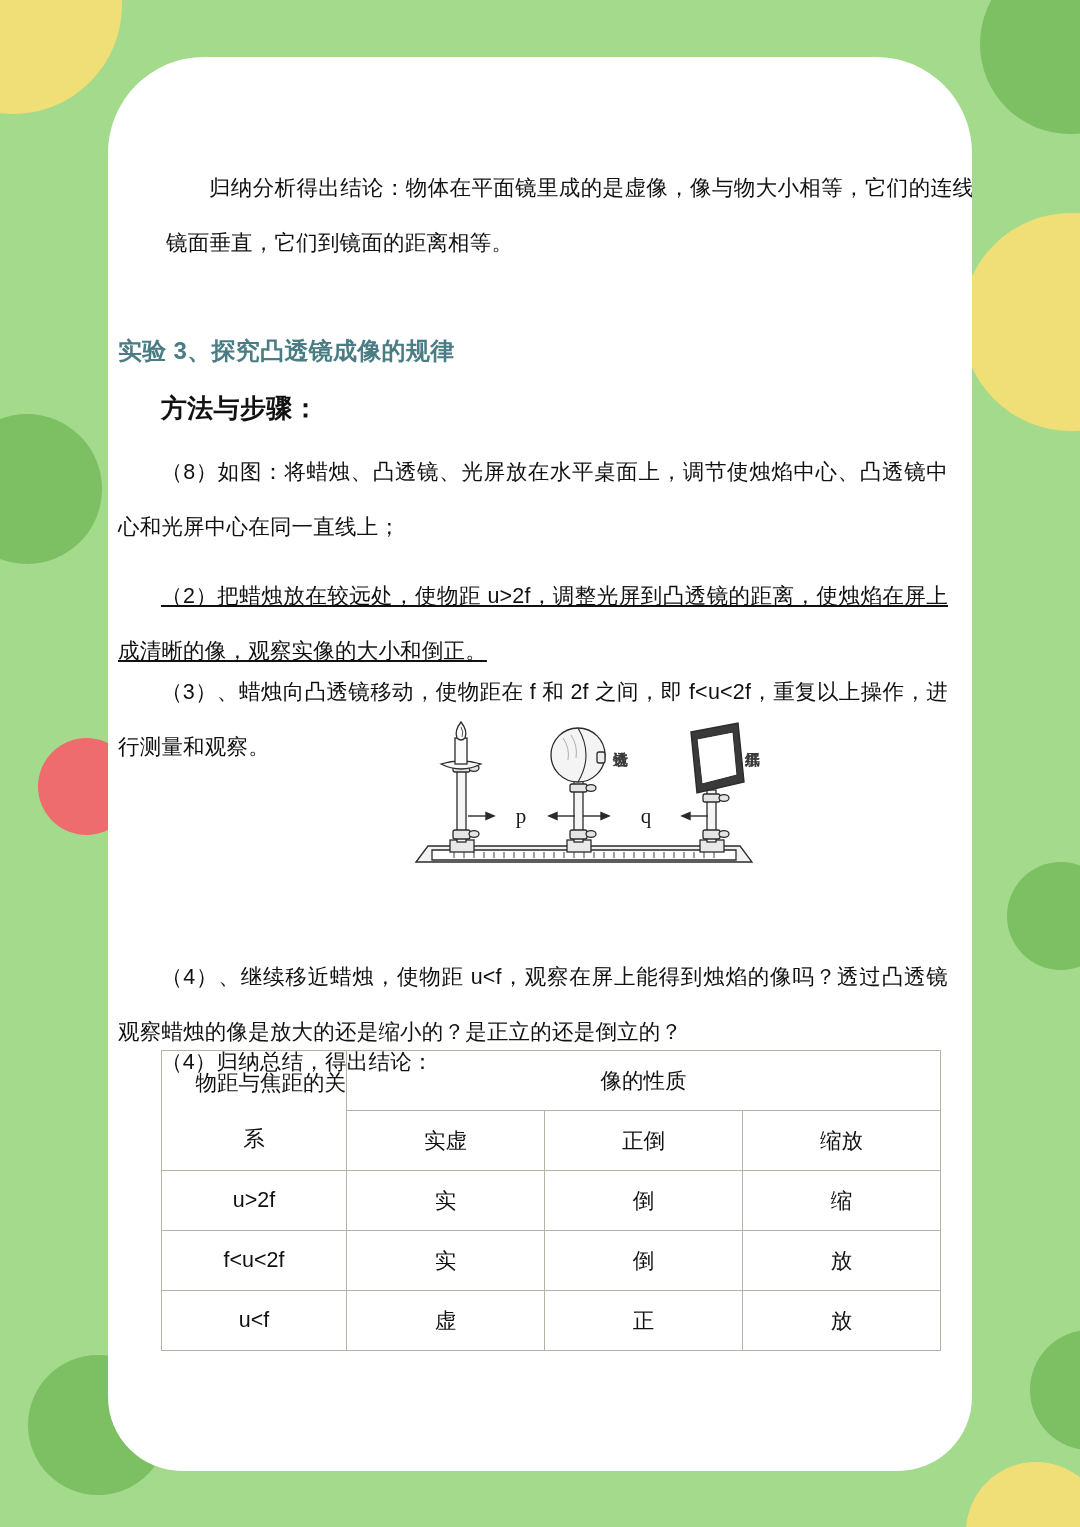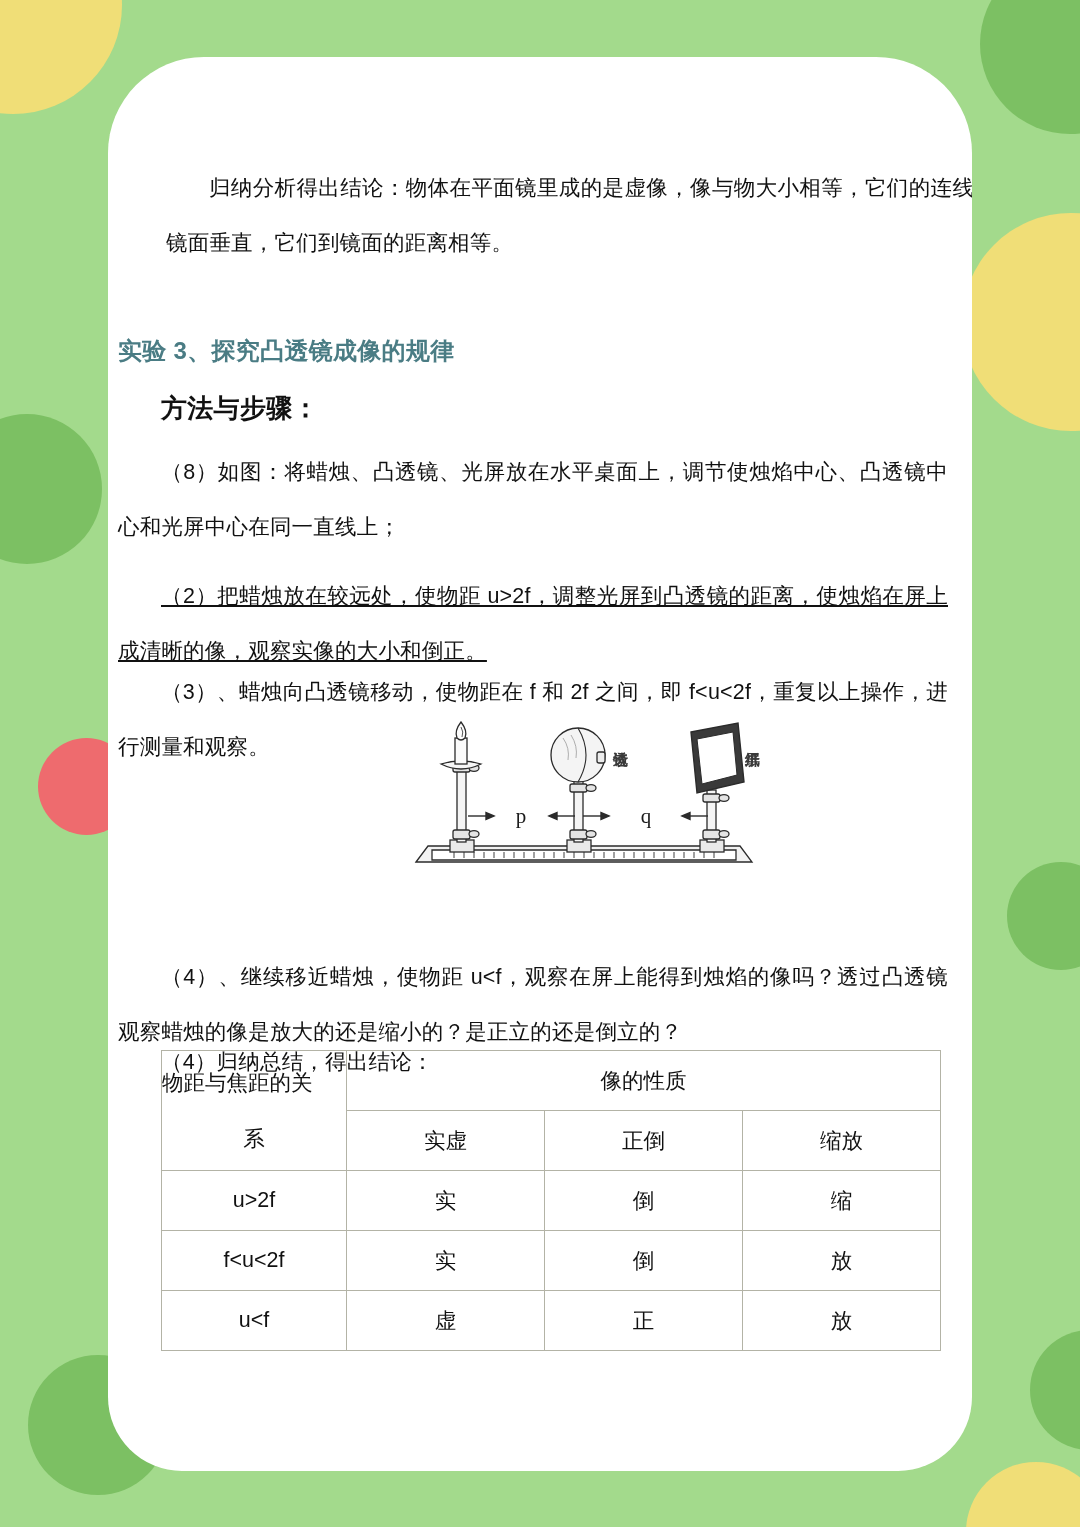--- a/index.html
+++ b/index.html
@@ -133,21 +133,21 @@
   }
   .col-a { width: 185px; }
   .col-b { width: 198px; }
   .col-c { width: 198px; }
   .col-d { width: 198px; }
   td.rowspan-left {
     text-align: left;
     padding: 0 12px;
     line-height: 56px;
   }
-  td.rowspan-left .l1 { display: block; text-align: left; }
+  td.rowspan-left .l1 { display: block; text-align: right; }
   td.rowspan-left .l2 { display: block; text-align: center; }
 </style>
 </head>
 <body>
 
 <div class="page">
 
   <div class="deco deco-yellow-tl"></div>
   <div class="deco deco-green-tr"></div>
   <div class="deco deco-yellow-tr"></div>

